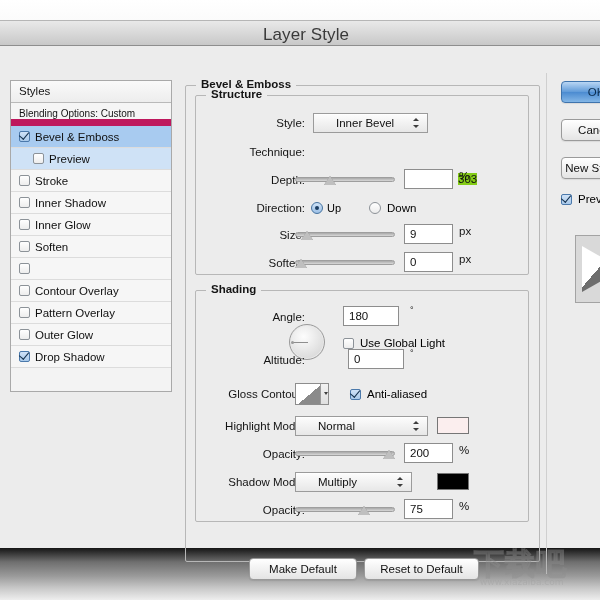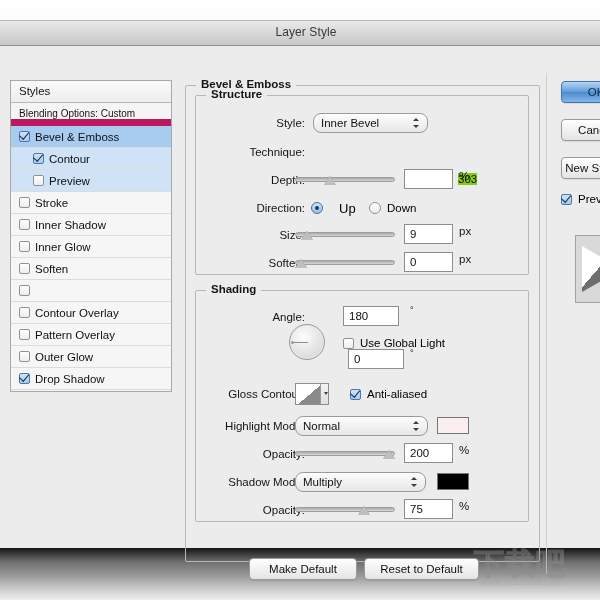--- a/index.html
+++ b/index.html
@@ -19,21 +19,21 @@
                  background: linear-gradient(#151515 0px,#6f6f6f 14px,#9a9a9a 28px,#c8c8c8 40px,#eeeeee 52px); }
 
   
   .window { position:absolute; left:0; top:20px; width:600px; height:528px;
             background:#ececec; border-top:1px solid #b6b6b6; }
 
   .titlebar { position:relative; height:25px;
               background: linear-gradient(#e9e9e9,#c8c8c8);
               border-bottom:1px solid #8e8e8e; }
   .titlebar .title { position:absolute; left:12px; right:0; top:4px;
-              text-align:center; font-size:12px; color:#3a3a3a; font-weight:500;
+              text-align:center; font-size:17px; color:#3a3a3a; font-weight:500;
               letter-spacing:.1px; }
 
   .body { position:absolute; left:0; top:26px; width:600px; height:501px;
           background:#ececec; }
 
   
   .styles-panel { position:absolute; left:10px; top:33px; width:162px; height:312px;
                   background:#f3f3f3;
                   border:1px solid #a9a9a9; }
   .sp-head { height:22px; line-height:21px; padding-left:8px;
@@ -69,23 +69,23 @@
   #gBevel   { left:0;  top:10px;  width:355px; height:477px; }
   #gStruct  { left:10px; top:20px; width:334px; height:180px; }
   #gShading { left:10px; top:215px; width:334px; height:232px; }
 
   
   .row { position:absolute; height:20px; display:flex; align-items:center; }
   .rlbl { position:absolute; text-align:right; font-size:11.5px; color:#141414;
           height:20px; line-height:20px; }
 
   
-  .pop { height:20px; border:1px solid #9b9b9b; border-radius:8px;
+  .pop { height:20px; border:1px solid #9b9b9b; border-radius:0;
          background:linear-gradient(#fdfdfd,#e7e7e7);
-         font-size:11.5px; color:#101010; line-height:19px; padding-left:7px;
+         font-size:11.5px; color:#101010; line-height:19px; padding-left:22px;
          position:relative; box-shadow:0 1px 0 rgba(255,255,255,.7) inset; }
   .pop .arr { position:absolute; right:7px; top:3px; width:7px; height:14px; }
   .pop .arr::before, .pop .arr::after {
         content:""; position:absolute; left:0; border-left:3.2px solid transparent;
         border-right:3.2px solid transparent; }
   .pop .arr::before { top:1px;  border-bottom:3.6px solid #3d3d3d; }
   .pop .arr::after  { top:8px;  border-top:3.6px solid #3d3d3d; }
 
   
   .num { height:20px; border:1px solid #8d8d8d; background:#ffffff;
@@ -186,24 +186,20 @@
 
       <div class="styles-panel">
         <div class="sp-head">Styles</div>
         <div class="sp-blend">Blending Options: Custom</div>
         <div id="styles-rows">
             <div class="sp-row sel">
               <span class="cbx on blue"></span>
               <span class="lbl">Bevel &amp; Emboss</span>
             </div>
             <div class="sp-row sel sub">
-              <span class="cbx on blue"></span>
-              <span class="lbl">Contour</span>
-            </div>
-            <div class="sp-row sel sub">
               <span class="cbx"></span>
               <span class="lbl">Preview</span>
             </div>
             <div class="sp-row">
               <span class="cbx"></span>
               <span class="lbl">Stroke</span>
             </div>
             <div class="sp-row">
               <span class="cbx"></span>
               <span class="lbl">Inner Shadow</span>
@@ -262,21 +258,21 @@
           <div class="knob" style="left: 29.04px;"></div>
         </div>
         <div class="num" style="position:absolute; left:219px; top:94px; width:49px;">
           <span class="sel">303</span>
         </div>
         <div class="unit" style="position:absolute; left:274px; top:95px;">%</div>
 
         <div class="rlbl" style="left:20px; top:123px; width:100px;">Direction:</div>
         <div class="row" style="left:126px; top:123px;">
           <span class="rad on"></span>
-          <span style="margin-left:16px; font-size:13px;text-align:center;">Up</span>
+          <span style="margin-left:4px; font-size:11px;text-align:center;">Up</span>
         </div>
         <div class="row" style="left:184px; top:123px;">
           <span class="rad"></span>
           <span style="margin-left:6px; font-size:11.5px;">Down</span>
         </div>
 
         <div class="rlbl" style="left:20px; top:150px; width:100px;">Size:</div>
         <div class="sld" id="sldSize" style="position:absolute; left:110px; top:153px; width:100px;">
           <div class="track"></div>
           <div class="knob" style="left: 6.16px;"></div>
@@ -309,20 +305,21 @@
         <div class="dial" style="position:absolute; left:104px; top:249px;">
           <div class="hand"></div>
           <div class="dot"></div>
         </div>
 
         <div class="row" style="left:158px; top:258px;">
           <span class="cbx"></span>
           <span style="margin-left:6px; font-size:11.5px;">Use Global Light</span>
         </div>
 
+        <div class="rlbl" style="left:20px; top:275px; width:100px;">Altitude:</div>
         <div class="num" style="position:absolute; left:163px; top:274px; width:56px;">
           <span>0</span>
         </div>
         <div class="unit" style="position:absolute; left:225px; top:273px; font-size:9px;">°</div>
 
         <div class="rlbl" style="left:5px; top:309px; width:115px;">Gloss Contour:</div>
         <div class="contour" style="position:absolute; left:110px; top:308px;">
           <div class="tri"></div>
           <div class="tab"></div>
         </div>
@@ -342,21 +339,21 @@
         <div class="sld" id="sldHOp" style="position:absolute; left:110px; top:372px; width:100px;">
           <div class="track"></div>
           <div class="knob" style="left: 88px;"></div>
         </div>
         <div class="num" style="position:absolute; left:219px; top:368px; width:49px;">
           <span>200</span>
         </div>
         <div class="unit" style="position:absolute; left:274px; top:369px;">%</div>
 
         <div class="rlbl" style="left:0px; top:397px; width:120px;">Shadow Mode:</div>
-        <div class="pop" style="position:absolute; left:110px; top:397px; width:131px;">
+        <div class="pop" style="position:absolute; left:110px; top:397px; width:117px;">
           <span>Multiply</span>
           <span class="arr"></span>
         </div>
         <div class="sw" id="swShadow" style="position: absolute; left: 252px; top: 398px; width: 32px; background: rgb(0, 0, 0);"></div>
 
         <div class="rlbl" style="left:20px; top:425px; width:100px;">Opacity:</div>
         <div class="sld" id="sldSOp" style="position:absolute; left:110px; top:428px; width:100px;">
           <div class="track"></div>
           <div class="knob" style="left: 63.36px;"></div>
         </div>

